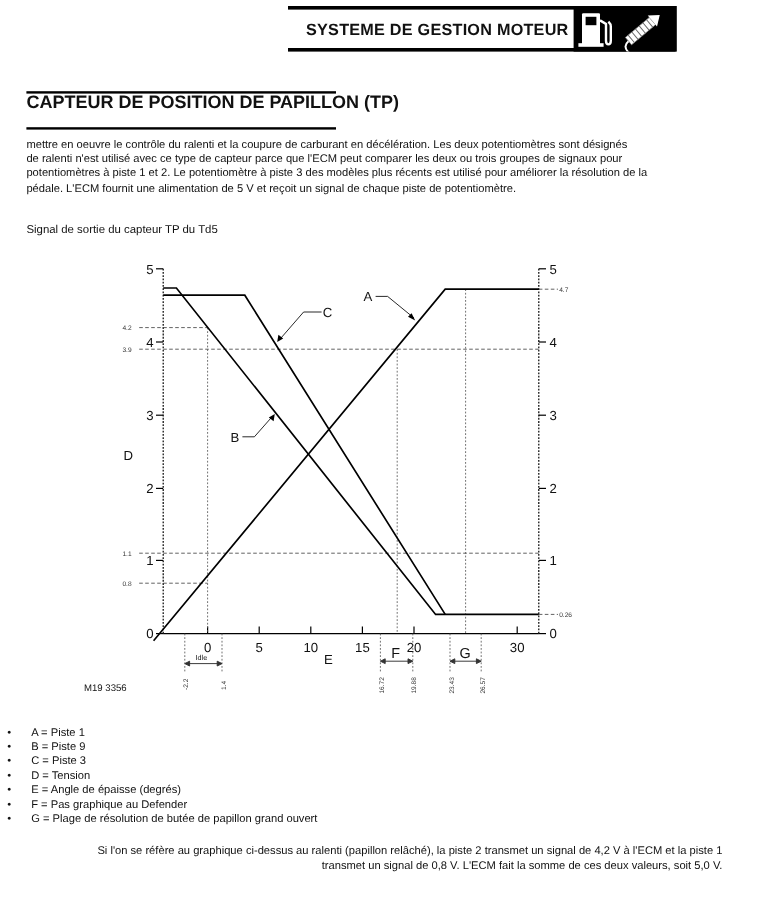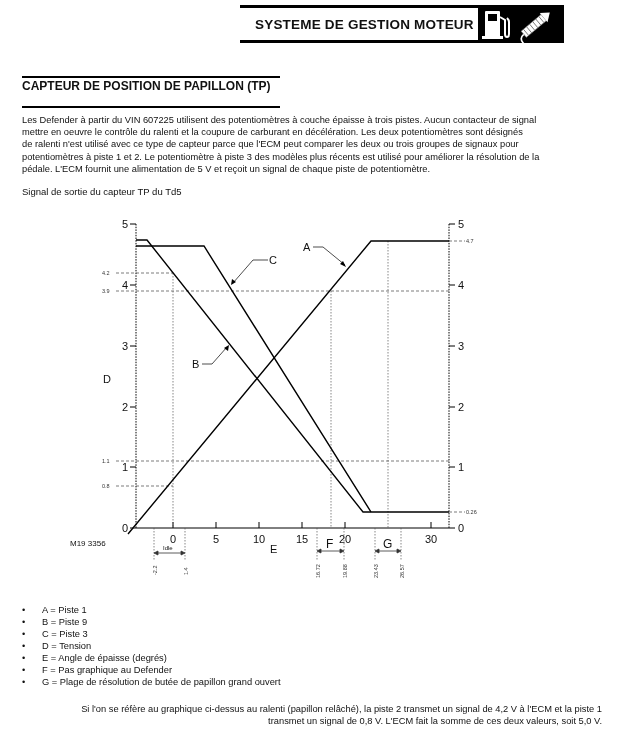--- a/index.html
+++ b/index.html
@@ -2,26 +2,26 @@
 <html><head>
 <meta charset="utf-8">
 <style>
   html,body{margin:0;padding:0;background:#fff;}
   body{width:640px;height:750px;position:relative;overflow:hidden;font-family:"Liberation Sans",sans-serif;color:#111;}
   .header-box{position:absolute;left:240px;top:5px;width:323px;height:38px;border-top:3px solid #000;border-bottom:3px solid #000;box-sizing:border-box;}
   .header-title{position:absolute;left:255px;top:17px;font-size:13.5px;font-weight:bold;letter-spacing:0.2px;}
   .header-icons{position:absolute;left:478px;top:5px;width:86px;height:38px;background:#000;}
   .sec-rule-top{position:absolute;left:22px;top:76px;width:258px;height:2px;background:#000;}
   .sec-rule-bot{position:absolute;left:22px;top:106px;width:258px;height:2px;background:#000;}
-  .sec-title{position:absolute;left:22px;top:80px;font-size:12px;font-weight:bold;line-height:12px;}
+  .sec-title{position:absolute;left:22px;top:80px;font-size:15px;font-weight:bold;line-height:12px;}
   .intro{position:absolute;left:22px;top:114px;width:560px;font-size:9.3px;line-height:12.2px;}
   .chart-title{position:absolute;left:22px;top:186px;font-size:9.5px;font-weight:normal;}
   .chart{position:absolute;left:0;top:200px;}
-  .fig-ref{position:absolute;left:70px;top:539px;font-size:8px;}
-  .legend{position:absolute;left:22px;top:604px;margin:0;padding:0;list-style:none;font-size:9.3px;line-height:12px;}
+  .fig-ref{position:absolute;left:70px;top:569px;font-size:8px;}
+  .legend{position:absolute;left:6px;top:604px;margin:0;padding:0;list-style:none;font-size:9.3px;line-height:12px;}
   .legend li{position:relative;padding-left:20px;}
   .legend li::before{content:"•";position:absolute;left:0;top:0;}
   .outro{position:absolute;left:22px;top:703px;width:580px;font-size:9.3px;line-height:12.2px;text-align:right;}
 </style>
 </head>
 <body>
 
 <div class="header-box"></div>
 <div class="header-title">SYSTEME DE GESTION MOTEUR</div>
 <div class="header-icons">
@@ -41,21 +41,20 @@
   </svg>
 </div>
 
 <div class="sec-rule-top"></div>
 <div class="sec-title">
   <div>CAPTEUR DE POSITION DE PAPILLON (TP)</div>
 </div>
 <div class="sec-rule-bot"></div>
 
 <div class="intro">
-  <div>Les Defender à partir du VIN 607225 utilisent des potentiomètres à couche épaisse à trois pistes. Aucun contacteur de signal</div>
   <div>mettre en oeuvre le contrôle du ralenti et la coupure de carburant en décélération. Les deux potentiomètres sont désignés</div>
   <div>de ralenti n'est utilisé avec ce type de capteur parce que l'ECM peut comparer les deux ou trois groupes de signaux pour</div>
   <div>potentiomètres à piste 1 et 2. Le potentiomètre à piste 3 des modèles plus récents est utilisé pour améliorer la résolution de la</div>
   <div>pédale. L'ECM fournit une alimentation de 5 V et reçoit un signal de chaque piste de potentiomètre.</div>
 </div>
 
 <div class="chart-title">Signal de sortie du capteur TP du Td5</div>
 
 <svg class="chart" width="640" height="380" viewBox="0 200 640 380" font-family="Liberation Sans, sans-serif">
 

